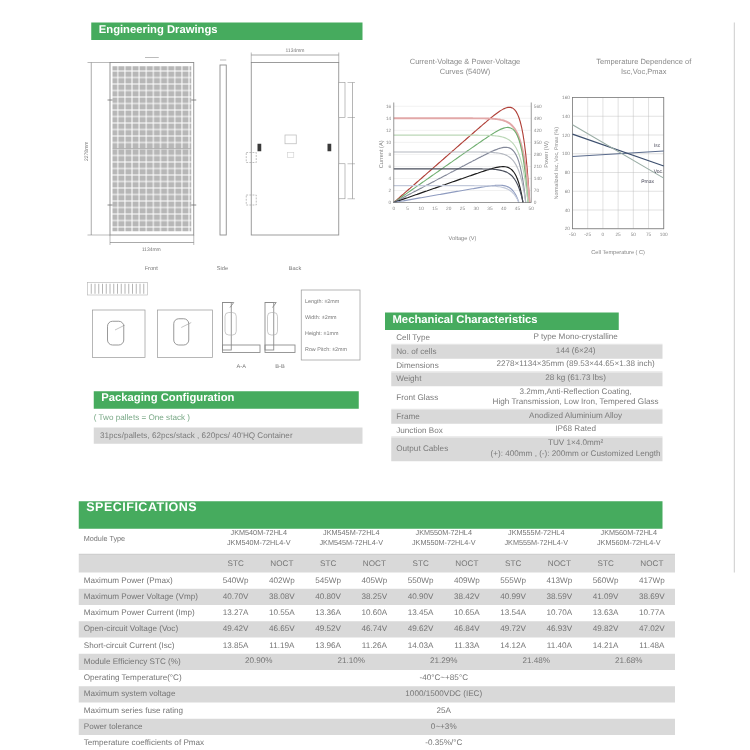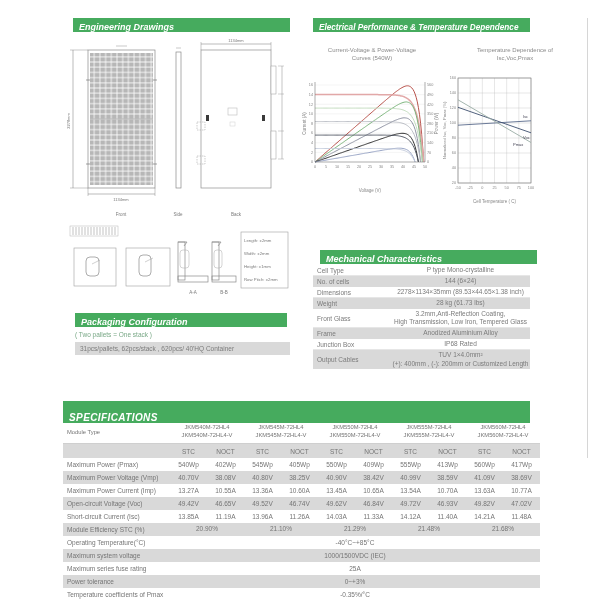--- a/index.html
+++ b/index.html
@@ -1,18 +1,18 @@
 <!DOCTYPE html>
 <html><head>
 <meta charset="utf-8">
 <style>
   html,body{margin:0;padding:0;}
   body{width:600px;height:600px;background:#ffffff;font-family:"Liberation Sans",sans-serif;position:relative;overflow:hidden;color:#757575;}
   .page{position:absolute;inset:0;background:#fff;}
-  .hbar{position:absolute;background:#46ab5e;color:#fff;font-weight:bold;display:flex;align-items:flex-end;padding-left:6px;box-sizing:border-box;font-style:italic;}
+  .hbar{position:absolute;background:#46ab5e;color:#fff;font-weight:bold;display:flex;align-items:flex-start;padding-left:6px;box-sizing:border-box;}
   .hbar.small{font-size:9px;height:14px;}
   .hbar.big{font-size:10px;height:22px;letter-spacing:0.4px;}
   .chart-title{position:absolute;font-size:6px;color:#8a8a8a;text-align:center;white-space:pre-line;line-height:1.35;}
   
   .mech{position:absolute;left:313px;top:265px;width:217px;display:flex;flex-direction:column;font-size:6.5px;color:#7b7b7b;}
   .mrow{display:flex;align-items:center;height:11px;border-bottom:0.5px solid #e6e6e6;box-sizing:border-box;}
   .mrow.tall{height:19px;}
   .mrow.gray{background:#d9d9d9;border-bottom:none;}
   .mlabel{width:78px;padding-left:4px;box-sizing:border-box;}
   .mval{flex:1;text-align:center;white-space:pre-line;line-height:1.25;}
@@ -32,23 +32,20 @@
   .pageline{position:absolute;left:587px;top:18px;width:1px;height:440px;background:#d6d6d6;}
   svg text{font-family:"Liberation Sans",sans-serif;}
 </style>
 </head>
 <body>
 
 <div class="page">
 
   <div class="hbar small" style="left:73px;top:18px;width:217px;">
     <span>Engineering Drawings</span>
-  </div>
-  <div class="hbar small" style="left:313px;top:18px;width:217px;">
-    <span style="font-size:8.2px;">Electrical Performance &amp; Temperature Dependence</span>
   </div>
 
   <svg width="240" height="270" viewBox="0 0 240 270" style="position:absolute;left:60px;top:36px;">
     <defs>
       <pattern id="cellpat" width="5.7" height="5.2" patternUnits="userSpaceOnUse">
         <rect width="5.7" height="5.2" fill="#ffffff"></rect>
         <rect x="0.4" y="0.4" width="4.9" height="4.4" fill="#b7b7b7"></rect>
       </pattern>
     </defs>
 
@@ -249,21 +246,21 @@
       <text x="16" y="39.3" font-size="3.8" fill="#888" text-anchor="end">120</text>
       <text x="16" y="24.3" font-size="3.8" fill="#888" text-anchor="end">140</text>
       <text x="16" y="9.3" font-size="3.8" fill="#888" text-anchor="end">160</text>
       <text x="54.5" y="133" font-size="4.5" fill="#888" text-anchor="middle">Cell Temperature ( C)</text>
       <text x="6" y="60.5" font-size="4.2" fill="#888" text-anchor="middle" transform="rotate(-90 6 60.5)">Normalized Isc, Voc, Pmax (%)</text>
       <text x="83" y="47.75" font-size="4" fill="#445">Isc</text>
       <text x="83" y="68.5" font-size="4" fill="#445">Voc</text>
       <text x="73" y="76.25" font-size="4" fill="#445">Pmax</text>
     </svg>
 
-  <div class="hbar small" style="left:320px;top:250px;width:217px;">
+  <div class="hbar small" style="left:308px;top:250px;width:187px;">
     <span>Mechanical Characteristics</span>
   </div>
   <div class="mech">
     <div class="mrow">
       <div class="mlabel">Cell Type</div>
       <div class="mval">P type Mono-crystalline</div>
     </div>
     <div class="mrow gray">
       <div class="mlabel">No. of cells</div>
       <div class="mval">144 (6×24)</div>

